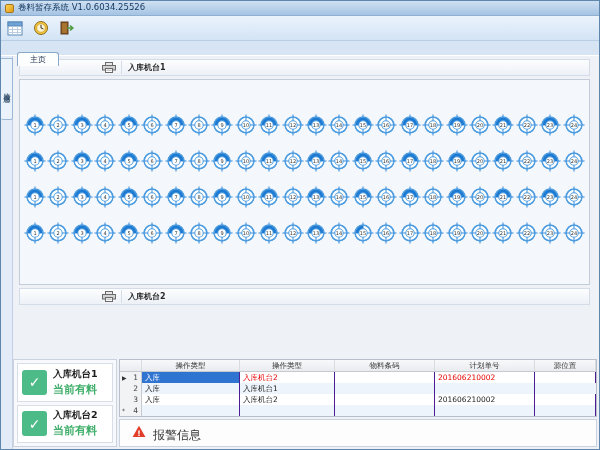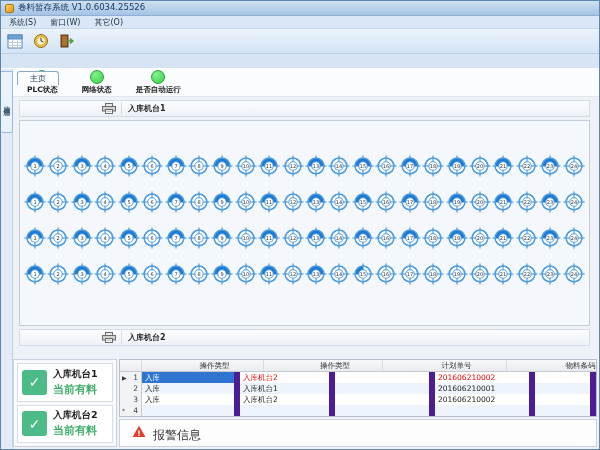--- a/index.html
+++ b/index.html
@@ -14,21 +14,21 @@
   
   .menubar { height:13px; background:#d9e7f6; display:flex; align-items:center; gap:14px; padding:0 8px; font-size:8px; color:#20344c; flex:none; border-bottom:1px solid #c6d8ec; }
   .menu-item { cursor:default; }
 
   
   .toolbar { height:25px; background:linear-gradient(#ebf3fc,#d3e4f5); border-bottom:1px solid #b9cfe6; display:flex; align-items:center; gap:6px; padding:0 4px; flex:none; }
   .tool-btn { width:20px; height:20px; display:flex; align-items:center; justify-content:center; border-radius:2px; }
 
   
   .tabstrip { height:15px; background:#d7e4f3; display:flex; align-items:flex-end; padding-left:16px; flex:none; border-bottom:1px solid #ffffff; }
-  .tab { background:#fdfefe; border:1px solid #8aa8c8; border-bottom:none; border-radius:3px 3px 0 0; font-size:8px; padding:1px 12px 1px 12px; color:#1a2c44; position:relative; top:17px; }
+  .tab { background:#fdfefe; border:1px solid #8aa8c8; border-bottom:none; border-radius:3px 3px 0 0; font-size:8px; padding:1px 12px 1px 12px; color:#1a2c44; position:relative; top:11px; }
 
   
   .content-row { flex:1; display:flex; min-height:0; }
   .left-strip { width:12px; background:#e2ebf7; border-right:1px solid #c2d2e4; flex:none; position:relative; }
   .side-tab { position:absolute; top:2px; left:0; width:12px; height:62px; background:#eaf2fb; border:1px solid #9db8d6; border-left:none; border-radius:0 0 2px 2px; writing-mode:vertical-rl; text-orientation:upright; font-size:7px; color:#23425f; display:flex; align-items:center; justify-content:center; letter-spacing:1px; }
 
   .main-col { flex:1; display:flex; flex-direction:column; min-width:0; }
 
   
   .status-bar { height:28px; background:#fbfcfe; border-bottom:1px solid #e2e7ee; display:flex; align-items:center; gap:24px; padding:0 0 0 14px; flex:none; }
@@ -55,49 +55,44 @@
   .check-box { width:25px; height:25px; background:var(--check_green,#4cbb88); border-radius:3px; color:#fff; font-size:14px; font-weight:bold; display:flex; align-items:center; justify-content:center; flex:none; }
   .card-texts { display:flex; flex-direction:column; gap:1px; }
   .card-title { font-size:9.5px; font-weight:bold; color:#1c1c1c; }
   .card-status { font-size:11px; font-weight:bold; color:var(--status_text_green,#3fae6a); }
 
   .right-col { flex:1; display:flex; flex-direction:column; margin-left:2px; min-width:0; }
 
   
   .task-table { height:58px; background:#fff; border:1px solid #b8bfca; overflow:hidden; flex:none; }
   .thead, .trow { display:grid; grid-template-columns:22px 98px 95px 100px 100px 1fr; }
-  .thead { height:12px; background:linear-gradient(#f8f9fb,#e9ebef); border-bottom:1px solid #c5c9d0;gap:24px; }
+  .thead { height:12px; background:linear-gradient(#f8f9fb,#e9ebef); border-bottom:1px solid #c5c9d0; }
   .th { font-size:7.5px; color:#333; text-align:center; line-height:12px; border-right:1px solid #d8dbe0; overflow:hidden; white-space:nowrap; }
   .trow { height:11px; }
   .trow:nth-child(even) { background:#eef4fb; }
-  .tcell { font-size:7.5px; line-height:11px; padding-left:3px; border-right:6px solid #4c1d95; overflow:hidden; white-space:nowrap; color:#222; }
+  .tcell { font-size:7.5px; line-height:11px; padding-left:3px; border-right:1px solid #4c1d95; overflow:hidden; white-space:nowrap; color:#222; }
   .tcell.rownum { background:#f2f3f5; border-right:1px solid #c5c9d0; display:flex; justify-content:space-between; padding:0 3px 0 2px; color:#444; }
   .tcell.rownum .marker { font-size:6px; color:#333; }
   .tcell.selected { background:var(--selected_cell,#2f74d0); color:#fff; }
   .tcell.alarm { color:var(--red_text,#e60000); }
 
   
   .alarm-panel { flex:1; margin-top:2px; background:#fdfdfe; border:1px solid #c9d2de; display:flex; align-items:flex-start; gap:7px; padding:5px 0 0 12px; }
   .alarm-title { font-size:12px; color:#333; padding-top:2px; }
 </style>
 </head>
 <body>
 
 <div class="window">
 
   <div class="titlebar">
     <span class="app-icon"></span>
     <span class="title-text">卷料暂存系统 V1.0.6034.25526</span>
   </div>
 
-  <div class="menubar">
-      <span class="menu-item">系统(S)</span>
-      <span class="menu-item">窗口(W)</span>
-      <span class="menu-item">其它(O)</span>
-    </div>
 
   <div class="toolbar">
     <span class="tool-btn">
       <svg width="16" height="15" viewBox="0 0 16 15">
         <rect x="1" y="1" width="14" height="13" fill="#ffffff" stroke="#5b87b5"></rect>
         <rect x="1" y="1" width="14" height="4" fill="#6ea3d8" stroke="#5b87b5"></rect>
         <line x1="1" y1="8.5" x2="15" y2="8.5" stroke="#b9cde2"></line>
         <line x1="1" y1="11.5" x2="15" y2="11.5" stroke="#b9cde2"></line>
         <line x1="5.5" y1="5" x2="5.5" y2="14" stroke="#b9cde2"></line>
         <line x1="10.5" y1="5" x2="10.5" y2="14" stroke="#b9cde2"></line>
@@ -124,34 +119,20 @@
     <span class="tab">主页</span>
   </div>
 
   <div class="content-row">
     <div class="left-strip">
       <span class="side-tab">监控信息</span>
     </div>
 
     <div class="main-col">
 
-      <div class="status-bar">
-          <div class="status-item">
-     <span class="dot"></span>
-     <span class="status-label">PLC状态</span>
-   </div>
-          <div class="status-item">
-     <span class="dot"></span>
-     <span class="status-label">网络状态</span>
-   </div>
-          <div class="status-item">
-     <span class="dot"></span>
-     <span class="status-label">是否自动运行</span>
-   </div>
-        </div>
 
       <div class="panel-header">
         <span class="printer-box">
           <svg width="14" height="11" viewBox="0 0 14 11">
             <rect x="3.5" y="0.5" width="7" height="3" fill="#e8e8e8" stroke="#6b6b6b"></rect>
             <rect x="0.5" y="3.5" width="13" height="4.5" fill="#d2d2d2" stroke="#6b6b6b"></rect>
             <rect x="3.5" y="6.5" width="7" height="4" fill="#ffffff" stroke="#6b6b6b"></rect>
             <line x1="4.5" y1="8.2" x2="9.5" y2="8.2" stroke="#8a8a8a" stroke-width="0.7"></line>
           </svg>
         </span>
@@ -1063,22 +1044,22 @@
        <span class="card-status">当前有料</span>
      </span>
    </div>
           </div>
         <div class="right-col">
           <div class="task-table">
             <div class="thead">
                 <div class="th"></div>
                 <div class="th">操作类型</div>
                 <div class="th">操作类型</div>
+                <div class="th">物料条码</div>
                 <div class="th">计划单号</div>
-                <div class="th">物料条码</div>
                 <div class="th">源位置</div>
               </div>
             <div>
                 <div class="trow">
     <div class="tcell rownum">
       <span class="marker">▶</span>
       <span>1</span>
     </div>
                   <div class="tcell selected">入库</div>
                   <div class="tcell alarm">入库机台2</div>
@@ -1087,21 +1068,20 @@
                   <div class="tcell "></div>
                 </div>
                 <div class="trow">
     <div class="tcell rownum">
       <span class="marker"></span>
       <span>2</span>
     </div>
                   <div class="tcell ">入库</div>
                   <div class="tcell ">入库机台1</div>
                   <div class="tcell "></div>
-                  <div class="tcell ">201606210001</div>
                   <div class="tcell "></div>
                 </div>
                 <div class="trow">
     <div class="tcell rownum">
       <span class="marker"></span>
       <span>3</span>
     </div>
                   <div class="tcell ">入库</div>
                   <div class="tcell ">入库机台2</div>
                   <div class="tcell "></div>

